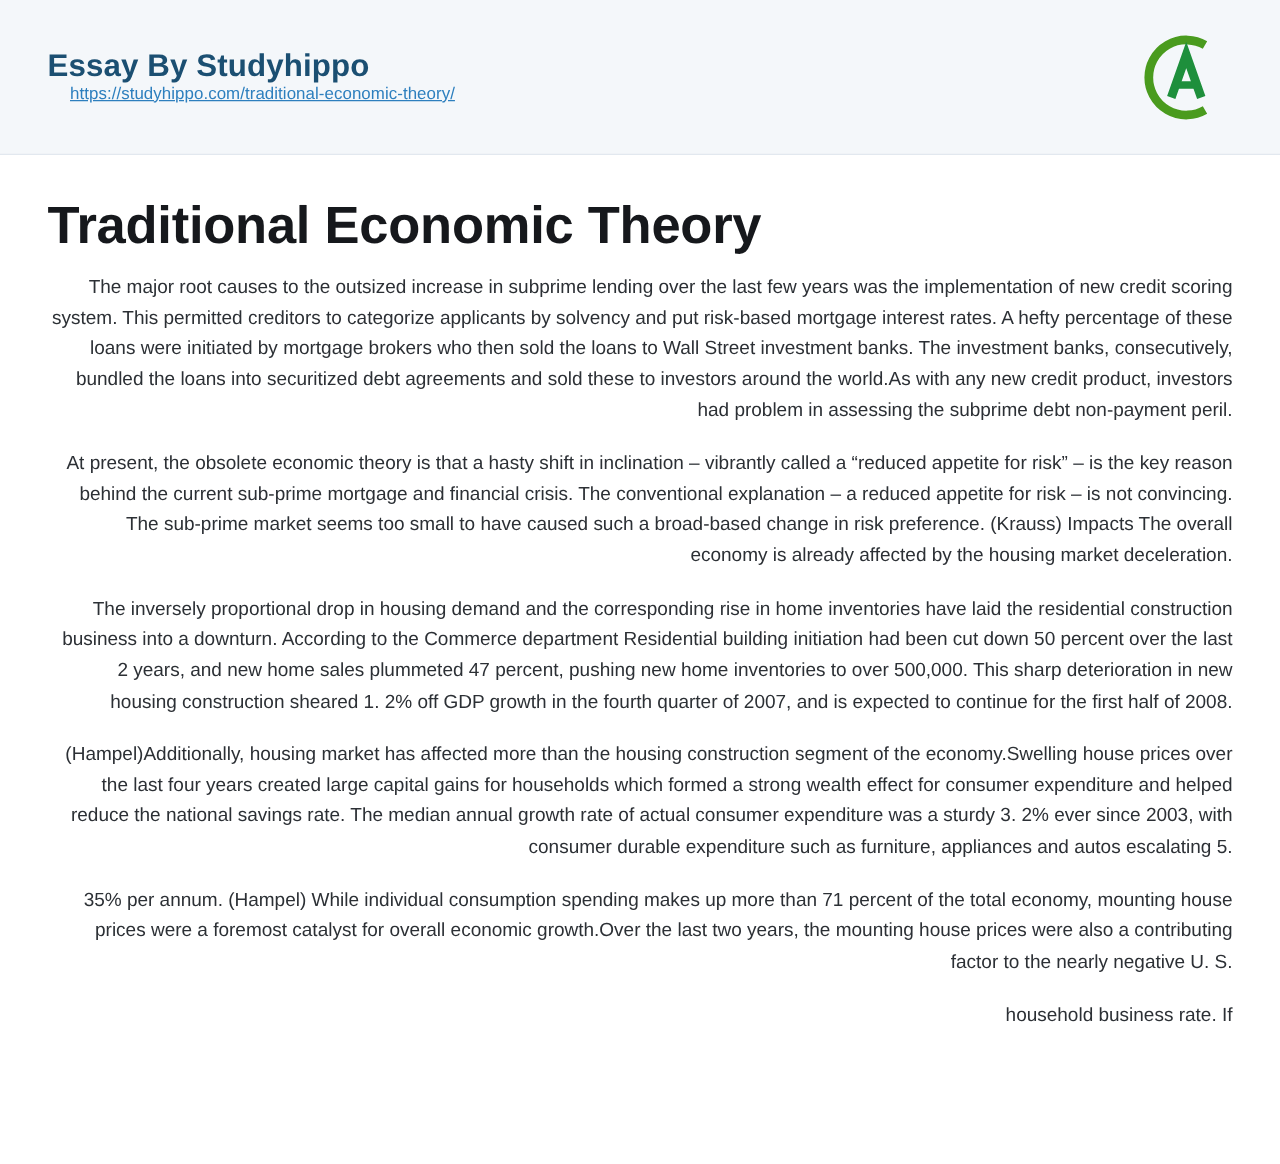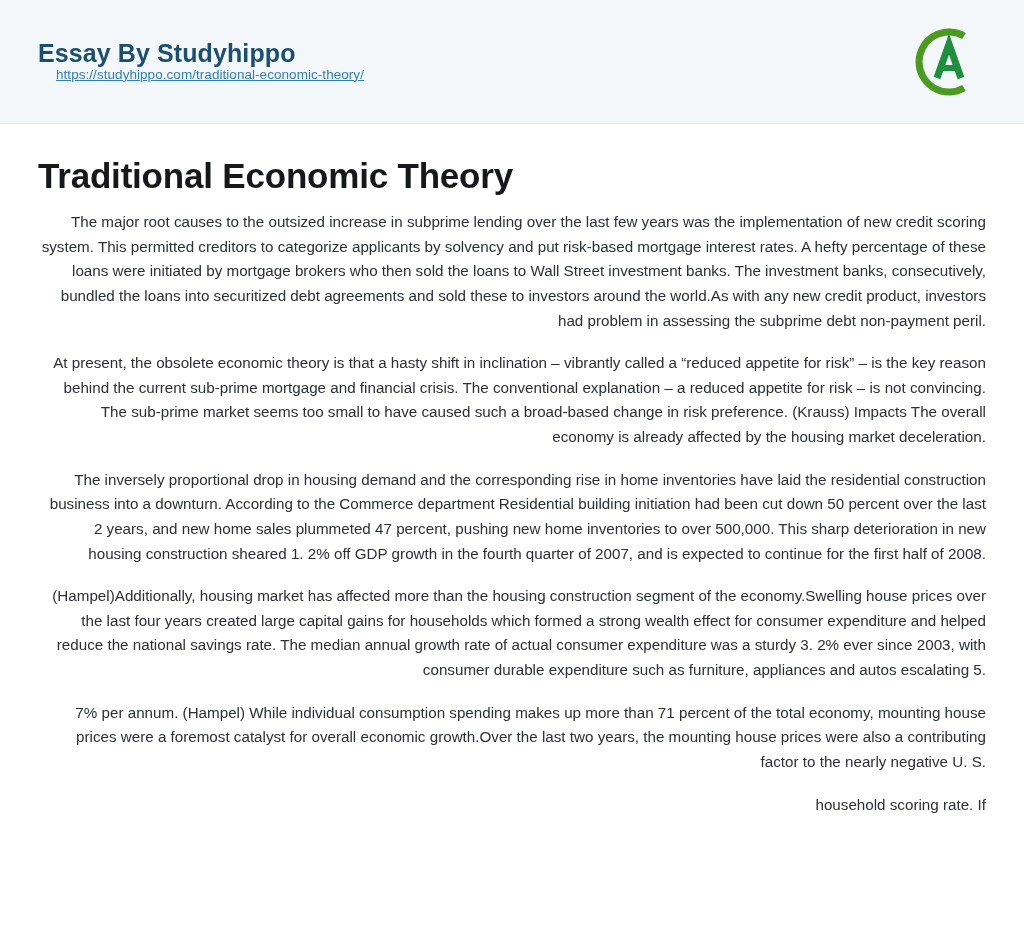--- a/index.html
+++ b/index.html
@@ -52,21 +52,21 @@
     height: 76px;
     position: relative;
     margin-right: 4px;
   }
   .logo svg { display: block; }
   
   .article {
     padding: 24px 38px 0 38px;
   }
   .doc-title {
-    font-size: 35px;
+    font-size: 42px;
     font-weight: bold;
     color: #16181c;
     margin: 8px 0 14px 0;
     letter-spacing: -0.2px;
   }
   .para {
     font-size: 15.2px;
     line-height: 1.62;
     color: #2c3035;
     margin: 0 0 18px 0;
@@ -92,17 +92,17 @@
     </div>
   </div>
 
   <div class="article">
     <h1 class="doc-title">Traditional Economic Theory</h1>
 
     <p class="para">The major root causes to the outsized increase in subprime lending over the last few years was the implementation of new credit scoring system. This permitted creditors to categorize applicants by solvency and put risk-based mortgage interest rates. A hefty percentage of these loans were initiated by mortgage brokers who then sold the loans to Wall Street investment banks. The investment banks, consecutively, bundled the loans into securitized debt agreements and sold these to investors around the world.As with any new credit product, investors had problem in assessing the subprime debt non-payment peril.</p>
     <p class="para">At present, the obsolete economic theory is that a hasty shift in inclination – vibrantly called a “reduced appetite for risk” – is the key reason behind the current sub-prime mortgage and financial crisis. The conventional explanation – a reduced appetite for risk – is not convincing. The sub-prime market seems too small to have caused such a broad-based change in risk preference. (Krauss) Impacts The overall economy is already affected by the housing market deceleration.</p>
     <p class="para">The inversely proportional drop in housing demand and the corresponding rise in home inventories have laid the residential construction business into a downturn. According to the Commerce department Residential building initiation had been cut down 50 percent over the last 2 years, and new home sales plummeted 47 percent, pushing new home inventories to over 500,000. This sharp deterioration in new housing construction sheared 1. 2% off GDP growth in the fourth quarter of 2007, and is expected to continue for the first half of 2008.</p>
     <p class="para">(Hampel)Additionally, housing market has affected more than the housing construction segment of the economy.Swelling house prices over the last four years created large capital gains for households which formed a strong wealth effect for consumer expenditure and helped reduce the national savings rate. The median annual growth rate of actual consumer expenditure was a sturdy 3. 2% ever since 2003, with consumer durable expenditure such as furniture, appliances and autos escalating 5.</p>
-    <p class="para">7% per annum. (Hampel) While individual consumption spending makes up more than 71 percent of the total economy, mounting house prices were a foremost catalyst for overall economic growth.Over the last two years, the mounting house prices were also a contributing factor to the nearly negative U. S.</p>
-    <p class="para">household scoring rate. If</p>
+    <p class="para">35% per annum. (Hampel) While individual consumption spending makes up more than 71 percent of the total economy, mounting house prices were a foremost catalyst for overall economic growth.Over the last two years, the mounting house prices were also a contributing factor to the nearly negative U. S.</p>
+    <p class="para">household business rate. If</p>
   </div>
 
 </div>
 
 </body></html>

